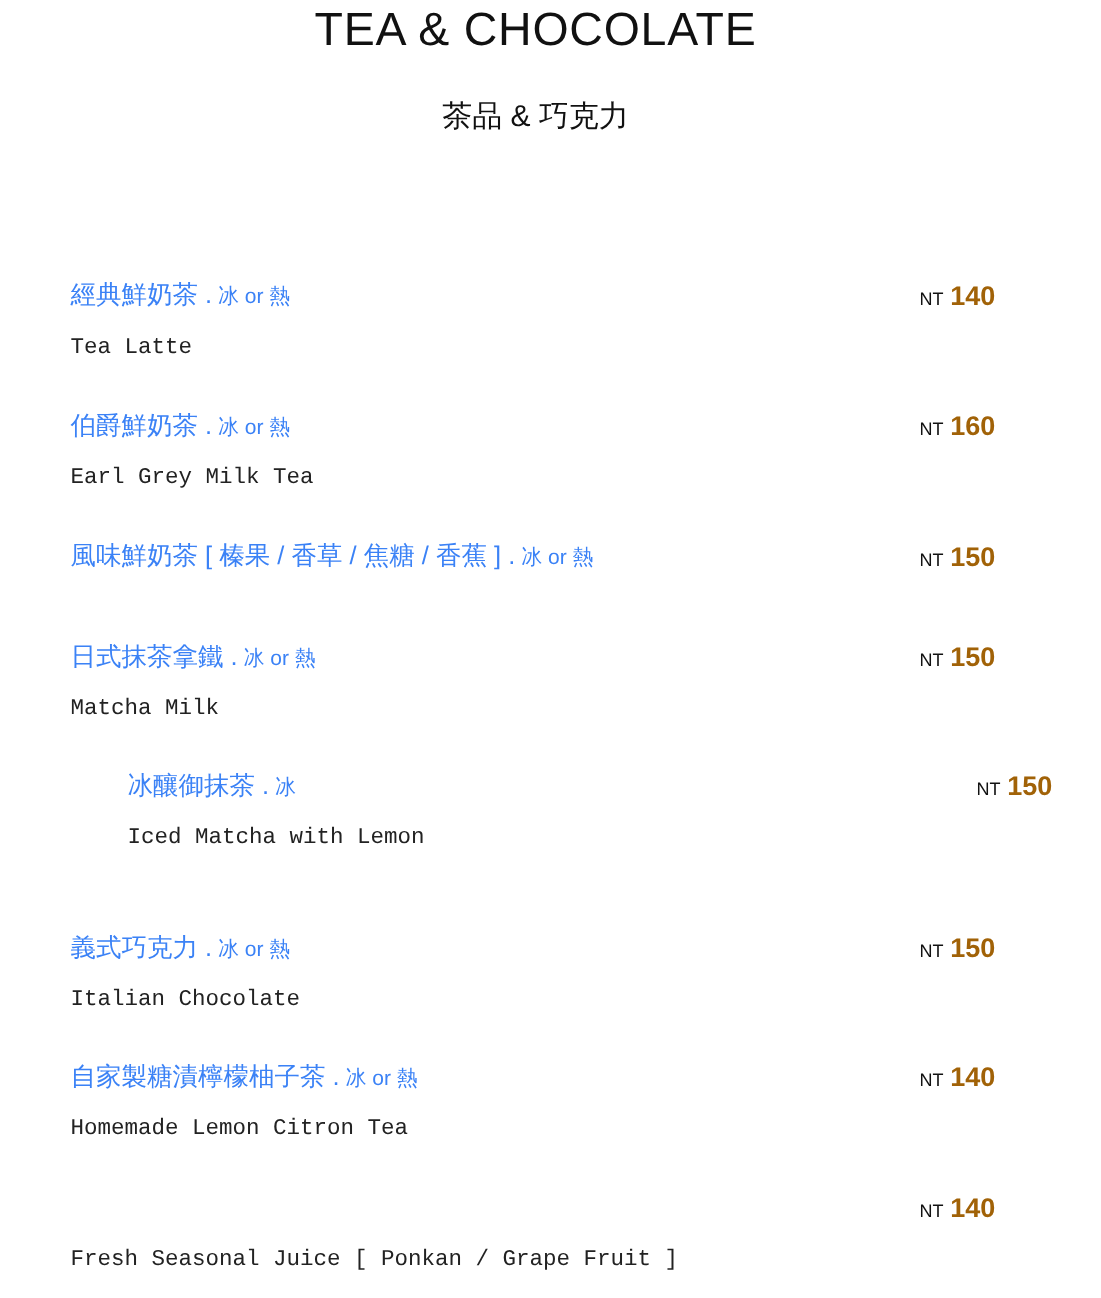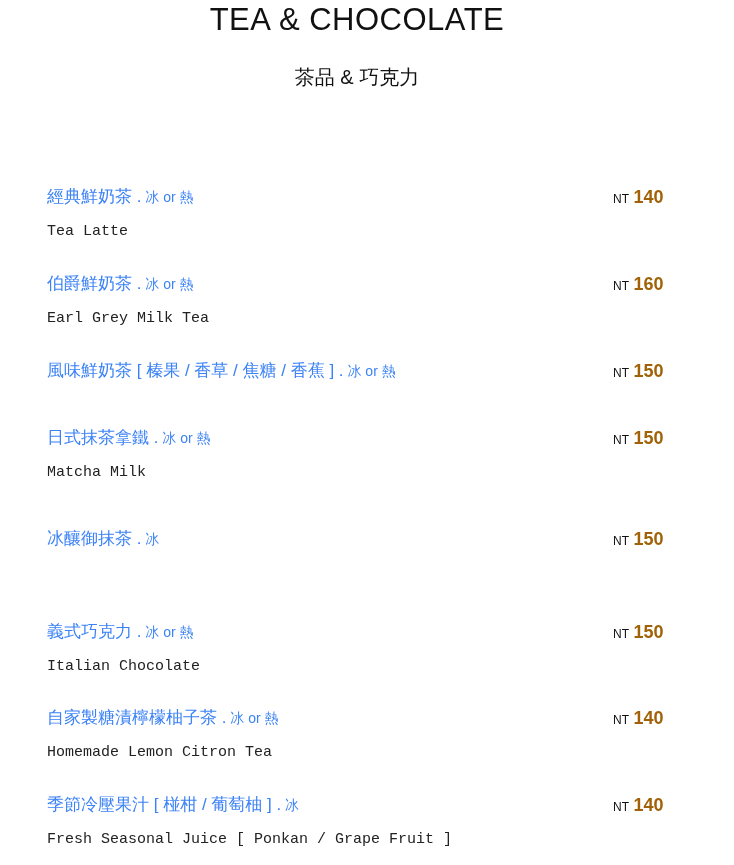--- a/index.html
+++ b/index.html
@@ -102,34 +102,34 @@
   <div class="zh"><span>風味鮮奶茶 [ 榛果 / 香草 / 焦糖 / 香蕉 ] .</span><span class="temp"> 冰 or 熱</span></div>
   <div class="price"><span class="cur">NT</span> <span class="amt">150</span></div>
 </div>
 
 <div class="menu-item" style="top:427px;text-align:center;">
   <div class="zh"><span>日式抹茶拿鐵 .</span><span class="temp"> 冰 or 熱</span></div>
   <div class="en">Matcha Milk</div>
   <div class="price"><span class="cur">NT</span> <span class="amt">150</span></div>
 </div>
 
-<div class="menu-item" style="top:528px;">
+<div class="menu-item" style="top:513px;margin-left:38px;">
   <div class="zh"><span>冰釀御抹茶 .</span><span class="temp"> 冰</span></div>
+  <div class="en">Iced Matcha with Lemon</div>
   <div class="price"><span class="cur">NT</span> <span class="amt">150</span></div>
 </div>
 
 <div class="menu-item" style="top:621px;">
   <div class="zh"><span>義式巧克力 .</span><span class="temp"> 冰 or 熱</span></div>
   <div class="en">Italian Chocolate</div>
   <div class="price"><span class="cur">NT</span> <span class="amt">150</span></div>
 </div>
 
 <div class="menu-item" style="top:707px;">
   <div class="zh"><span>自家製糖漬檸檬柚子茶 .</span><span class="temp"> 冰 or 熱</span></div>
   <div class="en">Homemade Lemon Citron Tea</div>
   <div class="price"><span class="cur">NT</span> <span class="amt">140</span></div>
 </div>
 
 <div class="menu-item" style="top:794px;">
-  <div class="zh"><span>季節冷壓果汁 [ 椪柑 / 葡萄柚 ] .</span><span class="temp"> 冰</span></div>
   <div class="en">Fresh Seasonal Juice [ Ponkan / Grape Fruit ]</div>
   <div class="price"><span class="cur">NT</span> <span class="amt">140</span></div>
 </div>
 
 </body></html>

